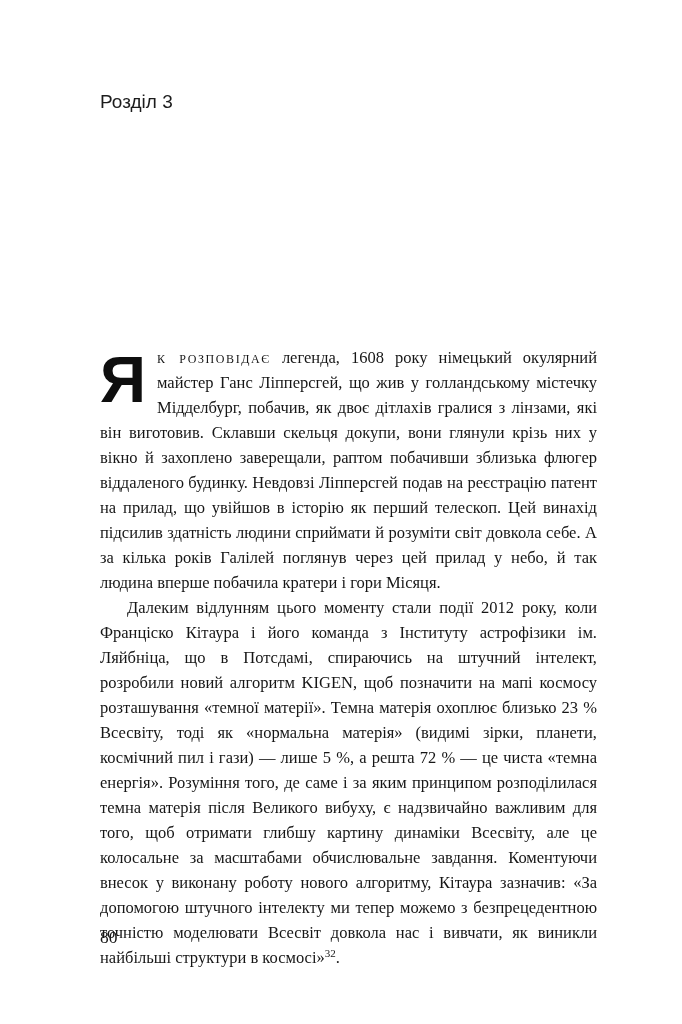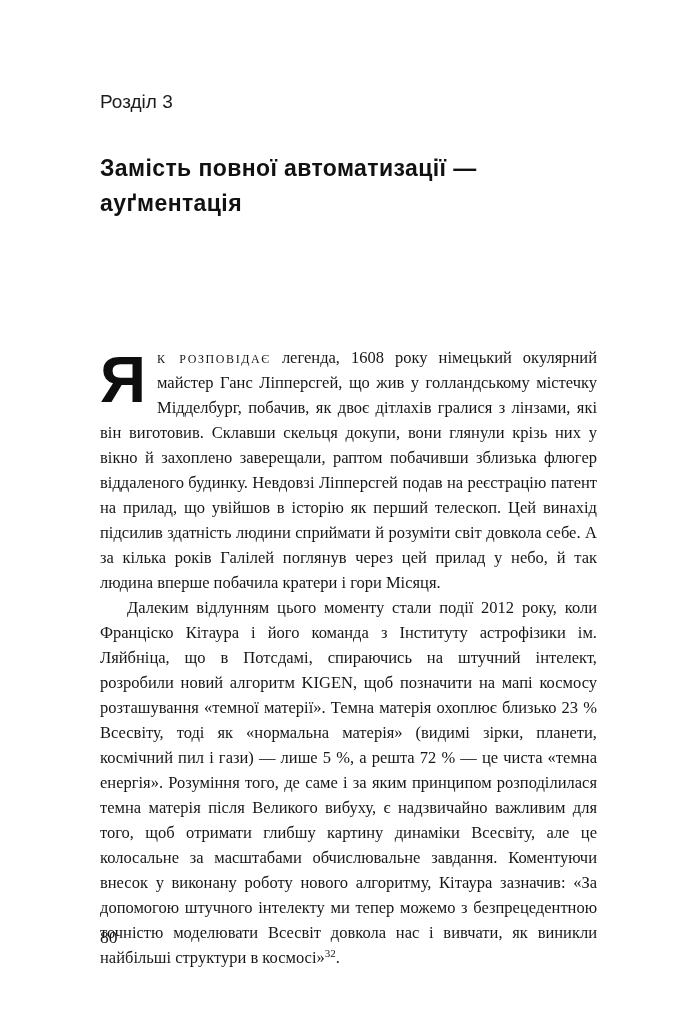--- a/index.html
+++ b/index.html
@@ -74,21 +74,20 @@
     text-align: center;
   }
 </style>
 </head>
 <body>
 
 <div class="page">
 
   <div class="chapter-label">Розділ 3</div>
 
-  <h1 class="chapter-title">Замість повної автоматизації — ауґментація</h1>
 
   <div class="body-text">
 
     <p class="para"><span class="dropcap">Я</span><span class="smallcaps">к розповідає</span><span> легенда, 1608 року німецький окулярний майстер Ганс Ліпперсгей, що жив у голландському містечку Мідделбург, побачив, як двоє дітлахів гралися з лінзами, які він виготовив. Склавши скельця докупи, вони глянули крізь них у вікно й захоплено заверещали, раптом побачивши зблизька флюгер віддаленого будинку. Невдовзі Ліпперсгей подав на реєстрацію патент на прилад, що увійшов в історію як перший телескоп. Цей винахід підсилив здатність людини сприймати й розуміти світ довкола себе. А за кілька років Галілей поглянув через цей прилад у небо, й так людина вперше побачила кратери і гори Місяця.</span></p>
 
     <p class="para para-indent"><span>Далеким відлунням цього моменту стали події 2012 року, коли Франціско Кітаура і його команда з Інституту астрофізики ім. Ляйбніца, що в Потсдамі, спираючись на штучний інтелект, розробили новий алгоритм KIGEN, щоб позначити на мапі космосу розташування «темної матерії». Темна матерія охоплює близько 23 % Всесвіту, тоді як «нормальна матерія» (видимі зірки, планети, космічний пил і гази) — лише 5 %, а решта 72 % — це чиста «темна енергія». Розуміння того, де саме і за яким принципом розподілилася темна матерія після Великого вибуху, є надзвичайно важливим для того, щоб отримати глибшу картину динаміки Всесвіту, але це колосальне за масштабами обчислювальне завдання. Коментуючи внесок у виконану роботу нового алгоритму, Кітаура зазначив: «За допомогою штучного інтелекту ми тепер можемо з безпрецедентною точністю моделювати Всесвіт довкола нас і вивчати, як виникли найбільші структури в космосі»</span><span class="footnote-ref">32</span><span>.</span></p>
 
   </div>
 
   <div class="page-number">80</div>

